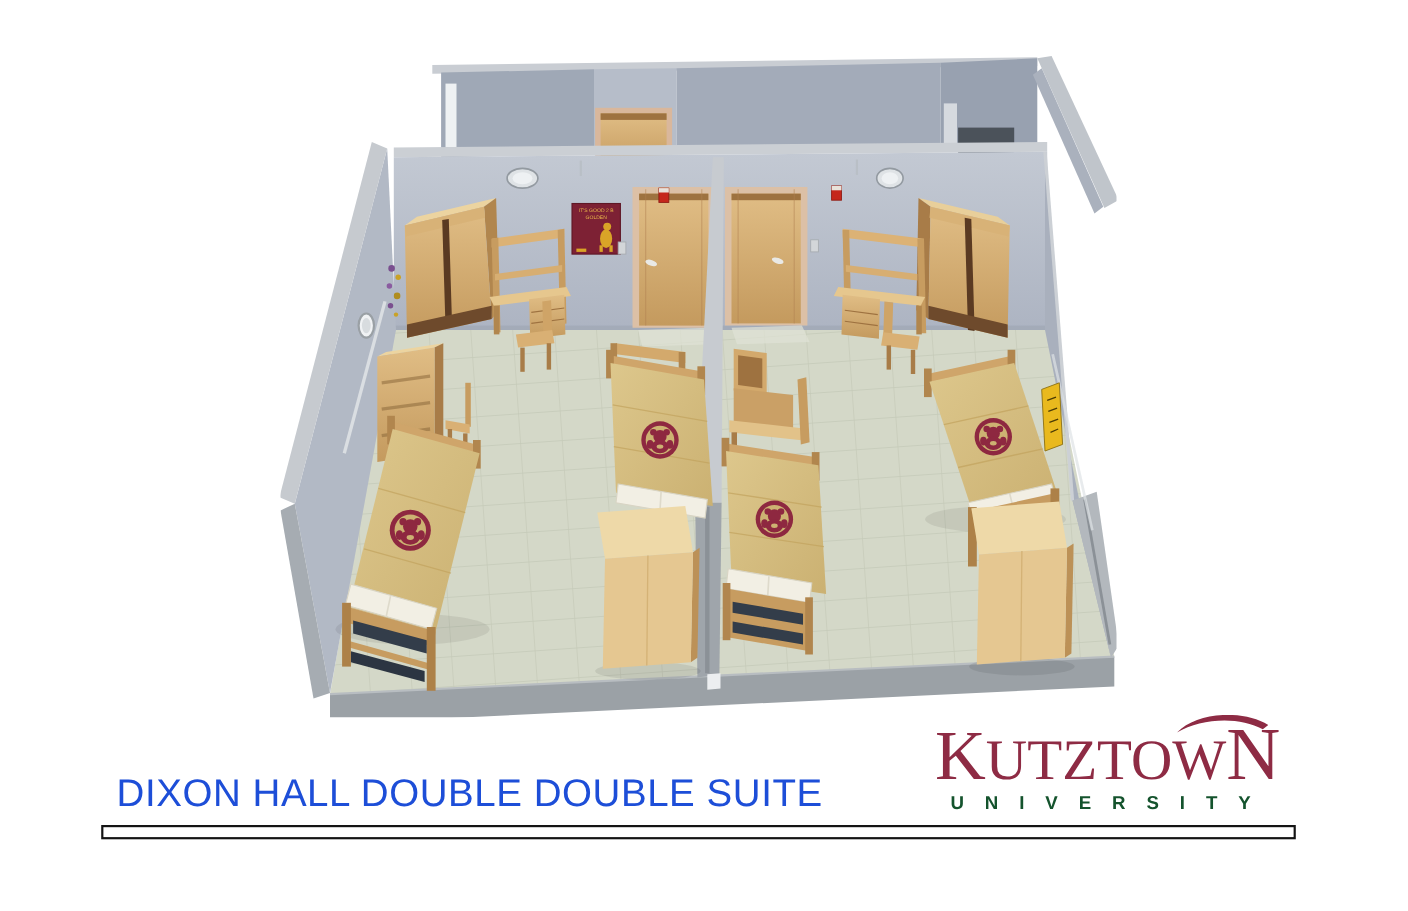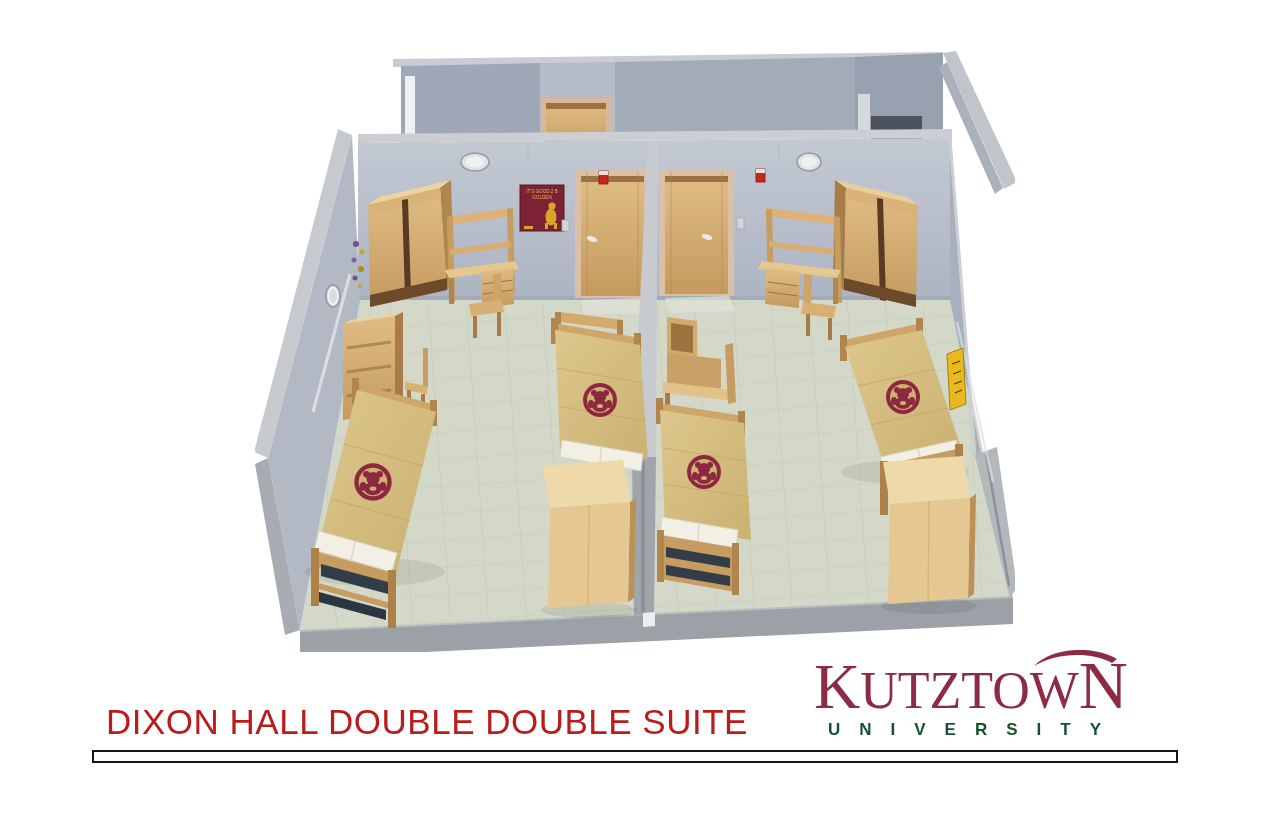--- a/index.html
+++ b/index.html
@@ -1,23 +1,23 @@
 <!DOCTYPE html>
 <html><head>
 <meta charset="utf-8">
 <style>
   html,body{margin:0;padding:0;background:#fff;}
   .stage{position:relative;width:1280px;height:828px;background:#ffffff;overflow:hidden;
          font-family:"Liberation Sans",sans-serif;}
   .scene{position:absolute;left:255px;top:12px;width:760px;height:640px;}
   .plan-title{position:absolute;left:106px;top:702px;font-size:35px;letter-spacing:.5px;
-              color:#b91c1c;white-space:nowrap;font-family:"Liberation Sans",sans-serif;}
+              color:#1d4ed8;white-space:nowrap;font-family:"Liberation Sans",sans-serif;}
   .rule-bar{position:absolute;left:92px;top:750px;width:1086px;height:13px;
             border:2px solid #141414;box-sizing:border-box;background:#fff;}
-  .logo{position:absolute;left:812px;top:650px;width:322px;height:96px;}
+  .logo{position:absolute;left:848px;top:650px;width:322px;height:96px;}
   .logo-word{display:block;}
   .logo-sub{position:absolute;left:16px;top:70px;font-size:17px;font-weight:bold;
             letter-spacing:19px;color:#14532d;white-space:nowrap;
             font-family:"Liberation Sans",sans-serif;}
 </style>
 </head>
 <body>
 
 <div class="stage">
 

